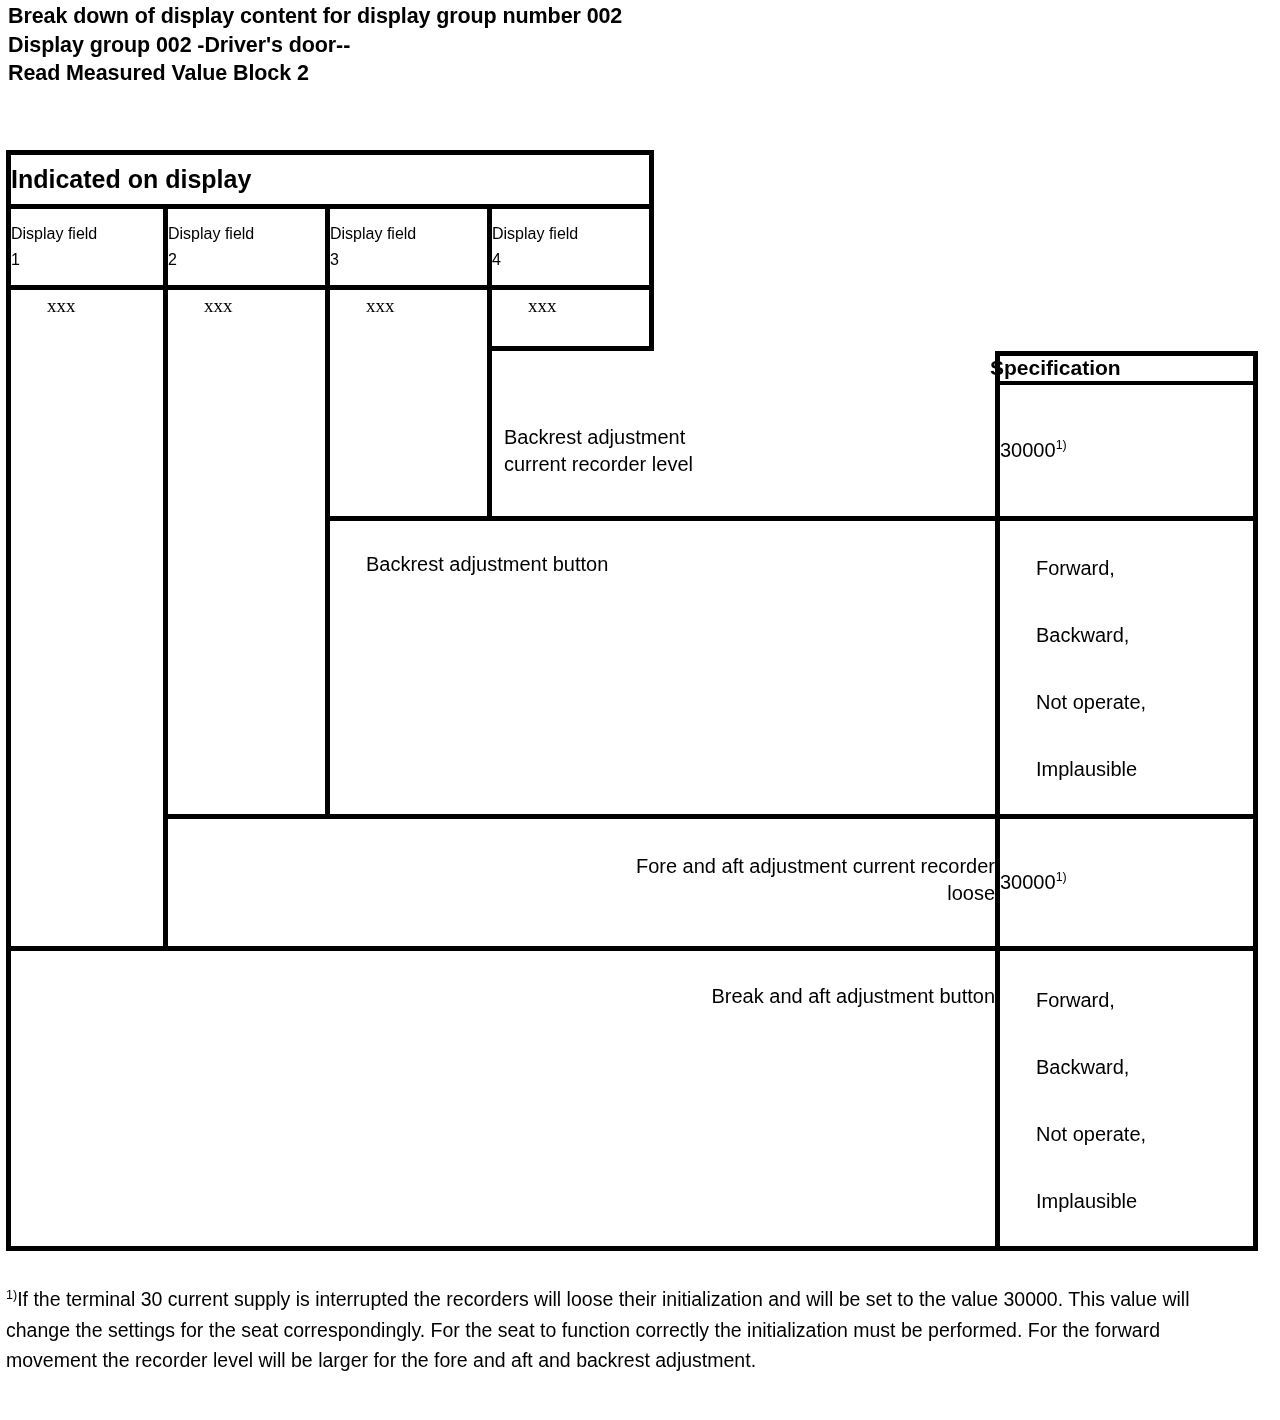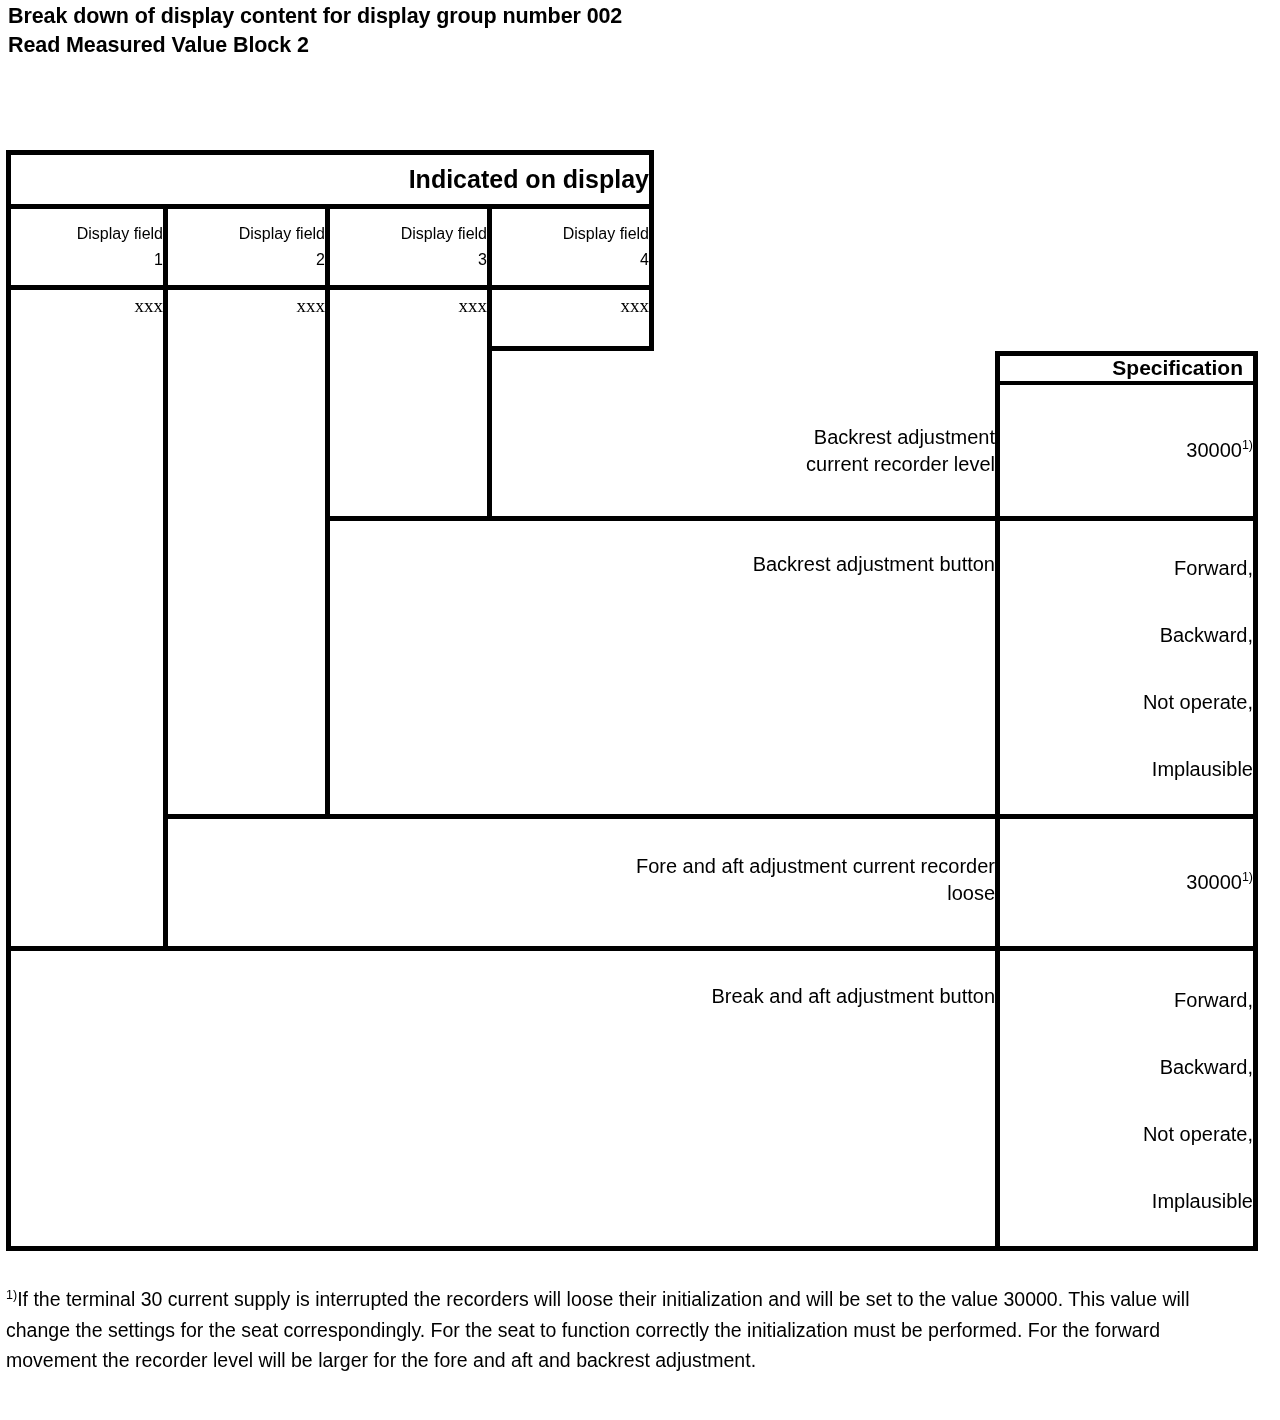--- a/index.html
+++ b/index.html
@@ -41,21 +41,21 @@
     position: absolute;
     background: #000000;
   }
 
   
   .cell {
     position: absolute;
     display: flex;
     align-items: center;
     justify-content: center;
-    text-align: right;
+    text-align: left;
     font-size: 20px;
     line-height: 27px;
   }
   .cell.left {
     justify-content: flex-start;
     text-align: right;
   }
   .cell.top { align-items: flex-start; padding-left: 36px; }
   .cell .inner { width: 100%; }
 
@@ -89,20 +89,21 @@
     font-size: 12.5px;
     vertical-align: super;
     line-height: 0;
   }
 </style>
 </head>
 <body>
 
 <div class="heading">
   <div class="hline">Break down of display content for display group number 002</div>
+  <div class="hline">Display group 002 -Driver's door--</div>
   <div class="hline">Read Measured Value Block 2</div>
 </div>
 
 <div class="table-canvas">
 
   <div class="hrule" style="left:6px; top:150px; width:648px; height:5px;"></div>
 
   <div class="hrule" style="left:6px; top:204px; width:648px; height:5px;"></div>
 
   <div class="hrule" style="left:6px; top:285px; width:648px; height:5px;"></div>
@@ -162,21 +163,21 @@
     <span class="inner">xxx</span>
   </div>
   <div class="cell xxx top" style="left:492px; top:292px; width:157px; height:26px;">
     <span class="inner">xxx</span>
   </div>
 
   <div class="cell spec-hdr" style="left:990px; top:353px; width:253px; height:28px;">
     <span class="inner">Specification</span>
   </div>
 
-  <div class="cell" style="left:492px; top:385px; width:503px; height:131px;">
+  <div class="cell" style="left:492px; top:385px; width:503px; height:131px;padding-left:12px;">
     <span class="inner"><span>Backrest adjustment</span><br><span>current recorder level</span></span>
   </div>
   <div class="cell" style="left:1000px; top:385px; width:253px; height:131px;">
     <span class="inner"><span>30000</span><sup>1)</sup></span>
   </div>
 
   <div class="cell top" style="left:330px; top:551px; width:665px; height:34px;">
     <span class="inner">Backrest adjustment button</span>
   </div>
   <div class="cell top spec-list" style="left:1000px; top:535px; width:253px; height:280px;">

